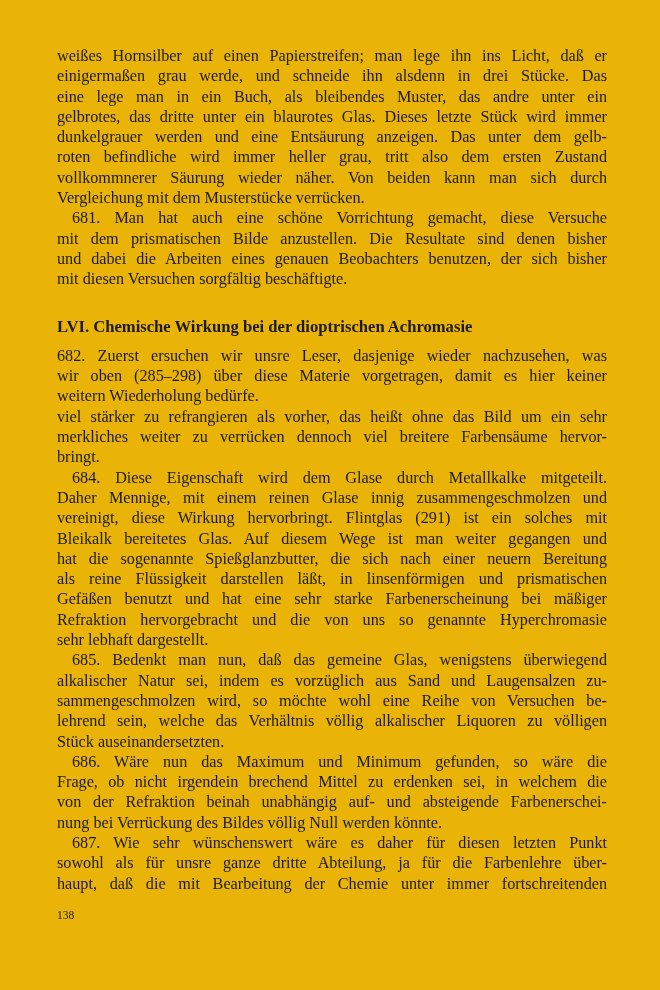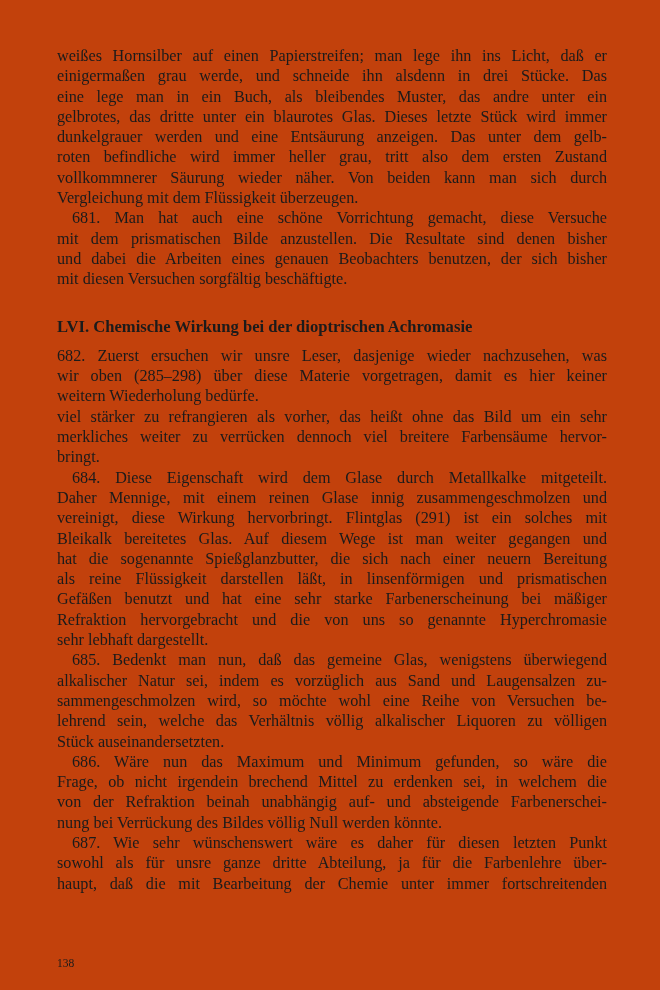--- a/index.html
+++ b/index.html
@@ -4,21 +4,21 @@
 <style>
   html, body {
     margin: 0;
     padding: 0;
     background: #ffffff;
   }
   .book-page {
     position: relative;
     width: 660px;
     height: 990px;
-    background: #c2410c;
+    background: #eab308;
     overflow: hidden;
     font-family: "Liberation Serif", "DejaVu Serif", serif;
     color: #1b1b1b;
   }
   .text-block {
     position: absolute;
     left: 57px;
     top: 46px;
     width: 550px;
   }
@@ -42,39 +42,39 @@
     font-size: 16.6px;
     font-weight: 700;
     line-height: 20.3px;
     height: 20.3px;
     margin-top: 27px;
     margin-bottom: 9px;
   }
   .page-number {
     position: absolute;
     left: 57px;
-    top: 956px;
+    top: 908px;
     font-size: 11.5px;
     line-height: 14px;
     color: #1b1b1b;
   }
 </style>
 </head>
 <body>
 
 <div class="book-page">
   <div class="text-block" id="text-block">
       <div class="line just">weißes Hornsilber auf einen Papierstreifen; man lege ihn ins Licht, daß er</div>
       <div class="line just">einigermaßen grau werde, und schneide ihn alsdenn in drei Stücke. Das</div>
       <div class="line just">eine lege man in ein Buch, als bleibendes Muster, das andre unter ein</div>
       <div class="line just">gelbrotes, das dritte unter ein blaurotes Glas. Dieses letzte Stück wird immer</div>
       <div class="line just">dunkelgrauer werden und eine Entsäurung anzeigen. Das unter dem gelb-</div>
       <div class="line just">roten befindliche wird immer heller grau, tritt also dem ersten Zustand</div>
       <div class="line just">vollkommnerer Säurung wieder näher. Von beiden kann man sich durch</div>
-      <div class="line">Vergleichung mit dem Flüssigkeit überzeugen.</div>
+      <div class="line">Vergleichung mit dem Musterstücke verrücken.</div>
       <div class="line just indent">681. Man hat auch eine schöne Vorrichtung gemacht, diese Versuche</div>
       <div class="line just">mit dem prismatischen Bilde anzustellen. Die Resultate sind denen bisher</div>
       <div class="line just">und dabei die Arbeiten eines genauen Beobachters benutzen, der sich bisher</div>
       <div class="line">mit diesen Versuchen sorgfältig beschäftigte.</div>
       <div class="heading">LVI. Chemische Wirkung bei der dioptrischen Achromasie</div>
       <div class="line just">682. Zuerst ersuchen wir unsre Leser, dasjenige wieder nachzusehen, was</div>
       <div class="line just">wir oben (285–298) über diese Materie vorgetragen, damit es hier keiner</div>
       <div class="line">weitern Wiederholung bedürfe.</div>
       <div class="line just">viel stärker zu refrangieren als vorher, das heißt ohne das Bild um ein sehr</div>
       <div class="line just">merkliches weiter zu verrücken dennoch viel breitere Farbensäume hervor-</div>

